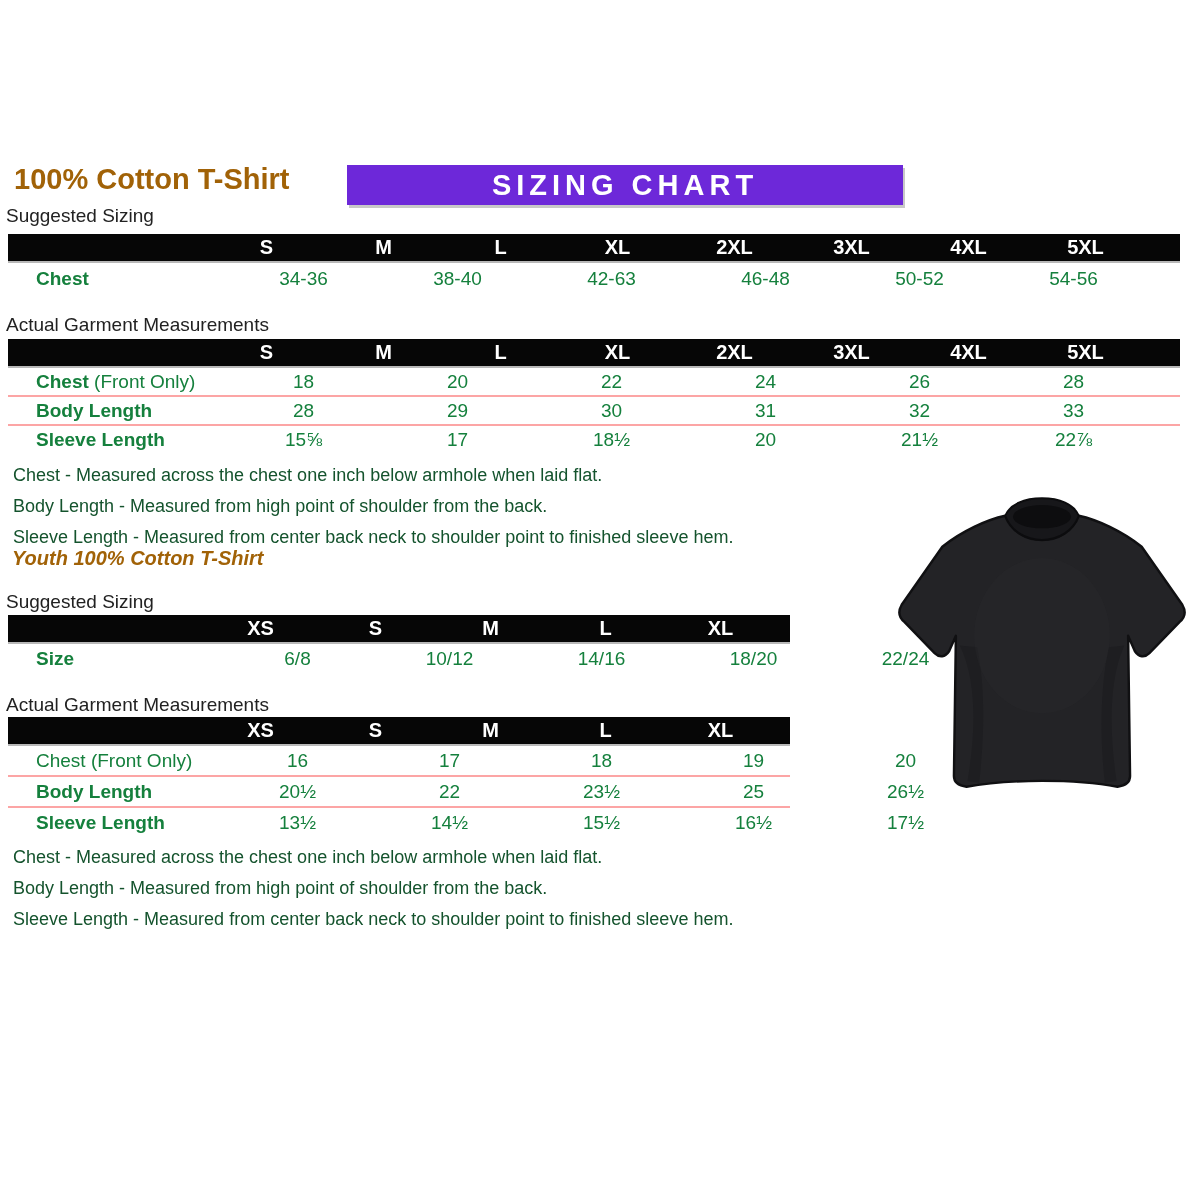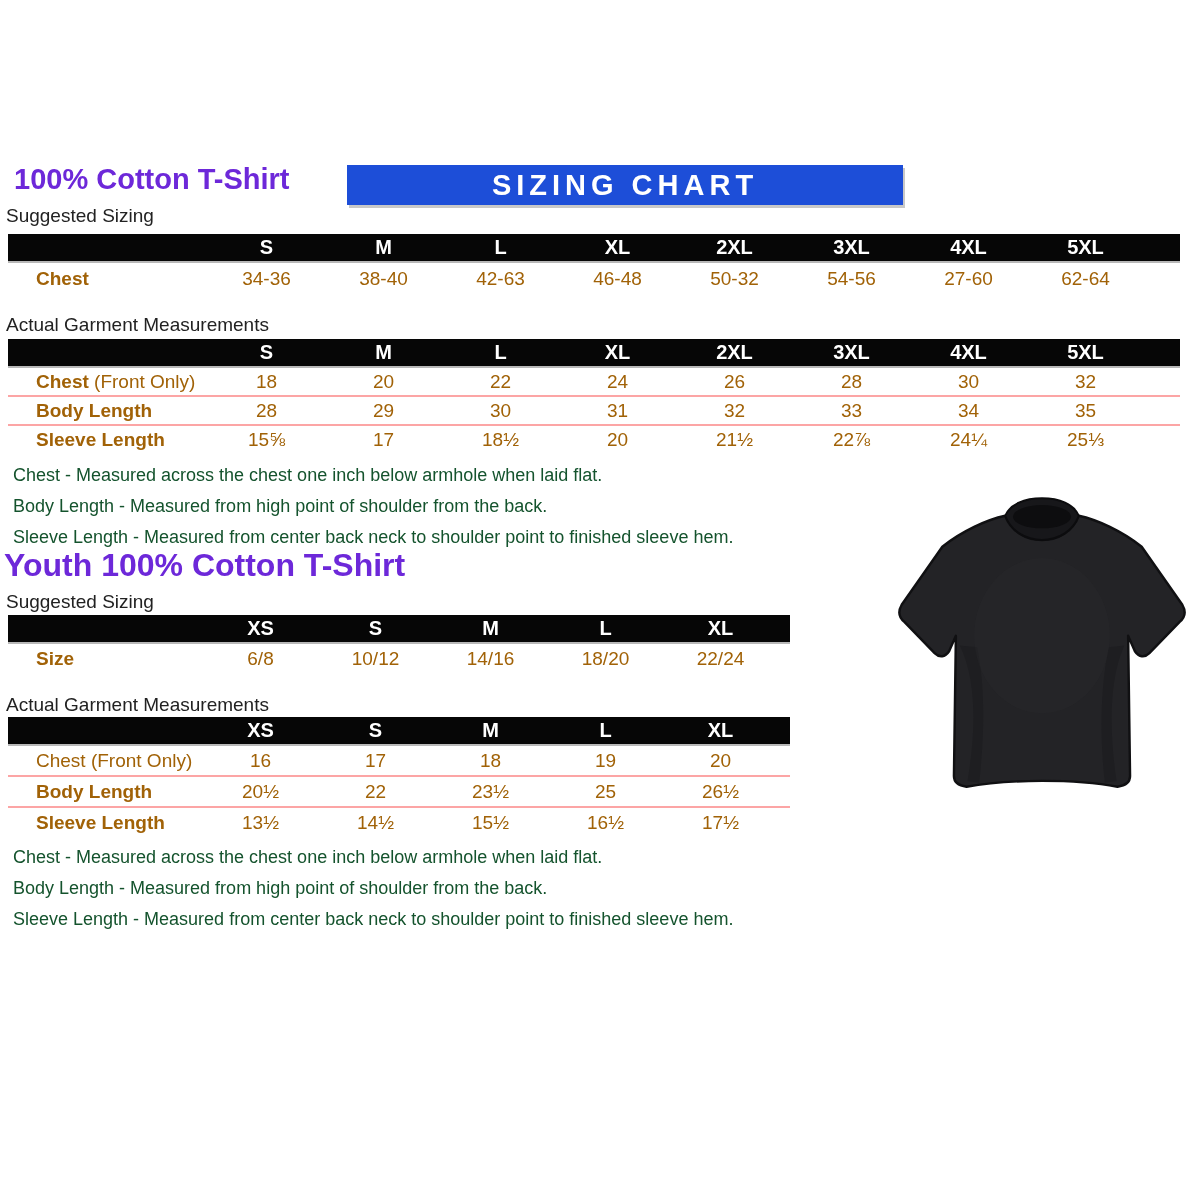--- a/index.html
+++ b/index.html
@@ -1,29 +1,29 @@
 <!DOCTYPE html>
 <html><head>
 <meta charset="utf-8">
 <style>
   html,body{margin:0;padding:0;background:#ffffff;}
   .page{position:relative;width:1200px;height:1200px;background:#ffffff;overflow:hidden;
         font-family:"Liberation Sans","DejaVu Sans",sans-serif;color:#1c1c1c;}
   .abs{position:absolute;}
-  .h1{font-size:29px;font-weight:bold;color:#6d28d9;white-space:nowrap;}
-  .banner{left:347px;top:165px;width:556px;height:40px;background:#1d4ed8;
+  .h1{font-size:29px;font-weight:bold;color:#a16207;white-space:nowrap;}
+  .banner{left:347px;top:165px;width:556px;height:40px;background:#6d28d9;
           display:flex;align-items:center;justify-content:center;
           box-shadow:2px 3px 0 rgba(155,155,155,.55);}
   .banner-text{color:#ffffff;font-weight:bold;font-size:29px;letter-spacing:5px;white-space:nowrap;}
   .sec{font-size:19px;color:#222222;white-space:nowrap;}
   .tbl{left:8px;}
   .thead{display:flex;align-items:center;background:#060606;height:27px;
          border-bottom:2px solid #b8b8b8;}
   .hcell{color:#ffffff;font-weight:bold;font-size:20px;text-align:center;}
-  .trow{display:flex;align-items:center;font-size:19px;color:#a16207;}
+  .trow{display:flex;align-items:center;font-size:19px;color:#15803d;gap:37px;}
   .srow{height:32px;}
   .mrow{height:27px;}
   .mrow + .mrow{border-top:2px solid #fca5a5;}
   .rlabel{font-weight:bold;font-size:19px;box-sizing:border-box;padding-left:28px;
           white-space:nowrap;overflow:hidden;}
   .rlabel .reg{font-weight:normal;}
   .cell{text-align:center;}
   .adult-t{width:1172px;}
   .adult-t .rlabel,.adult-t .hspacer{width:200px;flex:0 0 200px;}
   .adult-t .hcell,.adult-t .cell{width:117px;flex:0 0 117px;}
@@ -56,21 +56,21 @@
       <div class="hcell">3XL</div>
       <div class="hcell">4XL</div>
       <div class="hcell">5XL</div>
     </div>
     <div class="trow srow">
       <div class="rlabel">Chest</div>
       <div class="cell">34-36</div>
       <div class="cell">38-40</div>
       <div class="cell">42-63</div>
       <div class="cell">46-48</div>
-      <div class="cell">50-32</div>
+      <div class="cell">50-52</div>
       <div class="cell">54-56</div>
       <div class="cell">27-60</div>
       <div class="cell">62-64</div>
     </div>
   </div>
 
   <div class="abs sec" style="left:6px;top:314px;">Actual Garment Measurements</div>
 
   <div class="abs tbl adult-t" style="top:339px;">
     <div class="thead">
@@ -118,21 +118,21 @@
       <div class="cell">25⅓</div>
     </div>
   </div>
 
   <div class="abs notes" style="left:13px;top:460px;">
     <div class="note">Chest - Measured across the chest one inch below armhole when laid flat.</div>
     <div class="note">Body Length - Measured from high point of shoulder from the back.</div>
     <div class="note">Sleeve Length - Measured from center back neck to shoulder point to finished sleeve hem.</div>
   </div>
 
-  <div class="abs h1" style="left:4px;top:547px;font-size:32px;">Youth 100% Cotton T-Shirt</div>
+  <div class="abs h1" style="left:12px;top:547px;font-size:20px;font-style:italic;">Youth 100% Cotton T-Shirt</div>
 
   <div class="abs sec" style="left:6px;top:591px;">Suggested Sizing</div>
 
   <div class="abs tbl youth-t" style="top:615px;">
     <div class="thead">
       <div class="hspacer"></div>
       <div class="hcell">XS</div>
       <div class="hcell">S</div>
       <div class="hcell">M</div>
       <div class="hcell">L</div>

